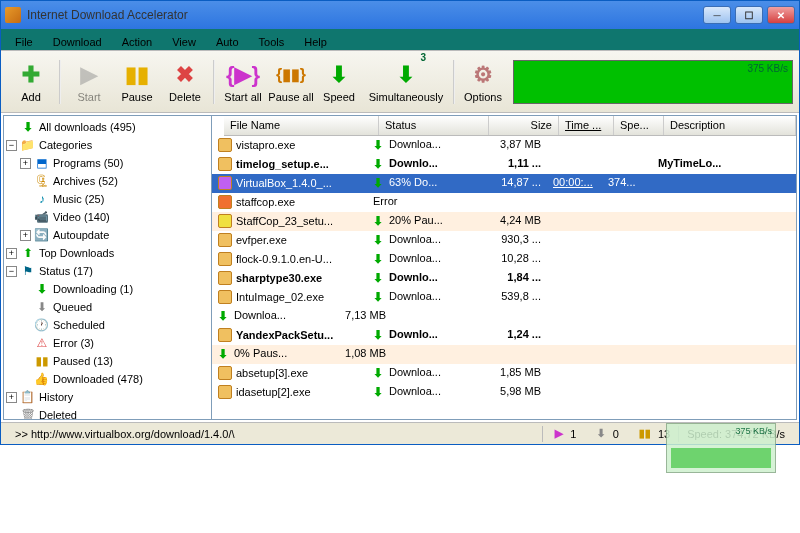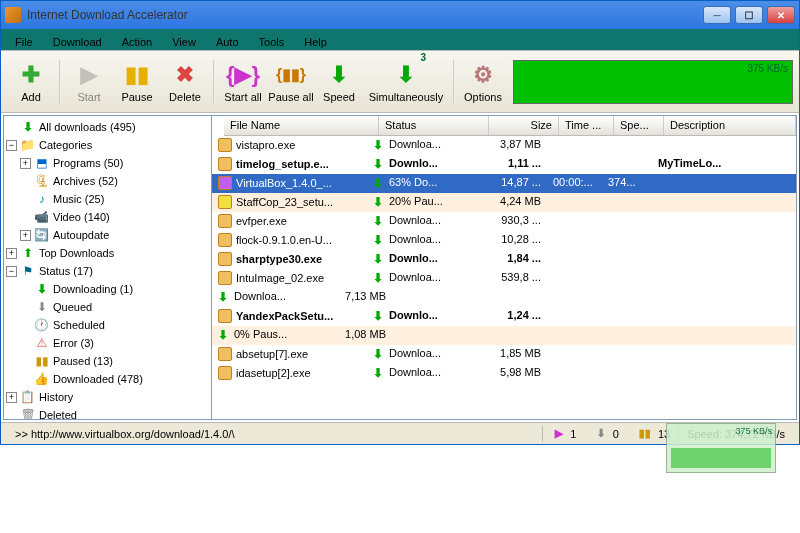--- a/index.html
+++ b/index.html
@@ -33,21 +33,21 @@
 .list-header-cell { border-right: 1px solid #ccc; padding: 3px 6px; overflow: hidden; white-space: nowrap; text-overflow: ellipsis; }
 .list-body { flex: 1; overflow-y: auto; }
 .list-row { display: flex; height: 19px; align-items: flex-start; }
 .list-row.bold { font-weight: bold; }
 .list-row.selected { background: #316ac5; color: #fff; }
 .list-row.paused-bg { background: #fff0e0; }
 .list-cell { padding: 2px 6px; overflow: hidden; white-space: nowrap; text-overflow: ellipsis; display: flex; align-items: center; }
 .col-name { width: 155px; }
 .col-status { width: 110px; }
 .col-size { width: 70px; text-align: right; justify-content: flex-end; }
-.col-time { width: 55px; }
+.col-time { width: 55px; text-decoration: underline; }
 .col-speed { width: 50px; }
 .col-desc { flex: 1; }
 .file-icon { width: 14px; height: 14px; margin-right: 4px; display: inline-block; background: #f0c060; border: 1px solid #c08020; border-radius: 2px; flex-shrink: 0; }
 .file-icon.pause { background: #f0e040; }
 .file-icon.error { background: #f07030; }
 .file-icon.play { background: #c060f0; }
 .status-icon { width: 12px; height: 12px; margin-right: 4px; display: inline-block; flex-shrink: 0; }
 .arrow-down { color: #0a0; font-size: 12px; font-weight: bold; }
 .statusbar { height: 22px; background: #ece9d8; border-top: 1px solid #bbb; display: flex; align-items: center; padding: 0 6px; font-size: 11px; }
 .status-part { padding: 0 8px; display: flex; align-items: center; gap: 3px; }
@@ -271,20 +271,33 @@
             </div>
             <div class="list-cell col-status">
               <span class="status-icon arrow-down">⬇</span>
               <span>63% Do...</span>
             </div>
             <div class="list-cell col-size">14,87 ...</div>
             <div class="list-cell col-time">00:00:...</div>
             <div class="list-cell col-speed">374...</div>
             <div class="list-cell col-desc"></div>
           </div>
+          <div class="list-row">
+            <div class="list-cell col-name">
+              <span class="file-icon error"></span>
+              <span>staffcop.exe</span>
+            </div>
+            <div class="list-cell col-status">
+              <span>Error</span>
+            </div>
+            <div class="list-cell col-size"></div>
+            <div class="list-cell col-time"></div>
+            <div class="list-cell col-speed"></div>
+            <div class="list-cell col-desc"></div>
+          </div>
           <div class="list-row paused-bg">
             <div class="list-cell col-name">
               <span class="file-icon pause"></span>
               <span>StaffCop_23_setu...</span>
             </div>
             <div class="list-cell col-status">
               <span class="status-icon arrow-down">⬇</span>
               <span>20% Pau...</span>
             </div>
             <div class="list-cell col-size">4,24 MB</div>
@@ -378,21 +391,21 @@
               <span>0% Paus...</span>
             </div>
             <div class="list-cell col-size">1,08 MB</div>
             <div class="list-cell col-time"></div>
             <div class="list-cell col-speed"></div>
             <div class="list-cell col-desc"></div>
           </div>
           <div class="list-row">
             <div class="list-cell col-name">
               <span class="file-icon"></span>
-              <span>absetup[7].exe</span>
+              <span>absetup[3].exe</span>
             </div>
             <div class="list-cell col-status">
               <span class="status-icon arrow-down">⬇</span>
               <span>Downloa...</span>
             </div>
             <div class="list-cell col-size">1,85 MB</div>
             <div class="list-cell col-time"></div>
             <div class="list-cell col-speed"></div>
             <div class="list-cell col-desc"></div>
           </div>

